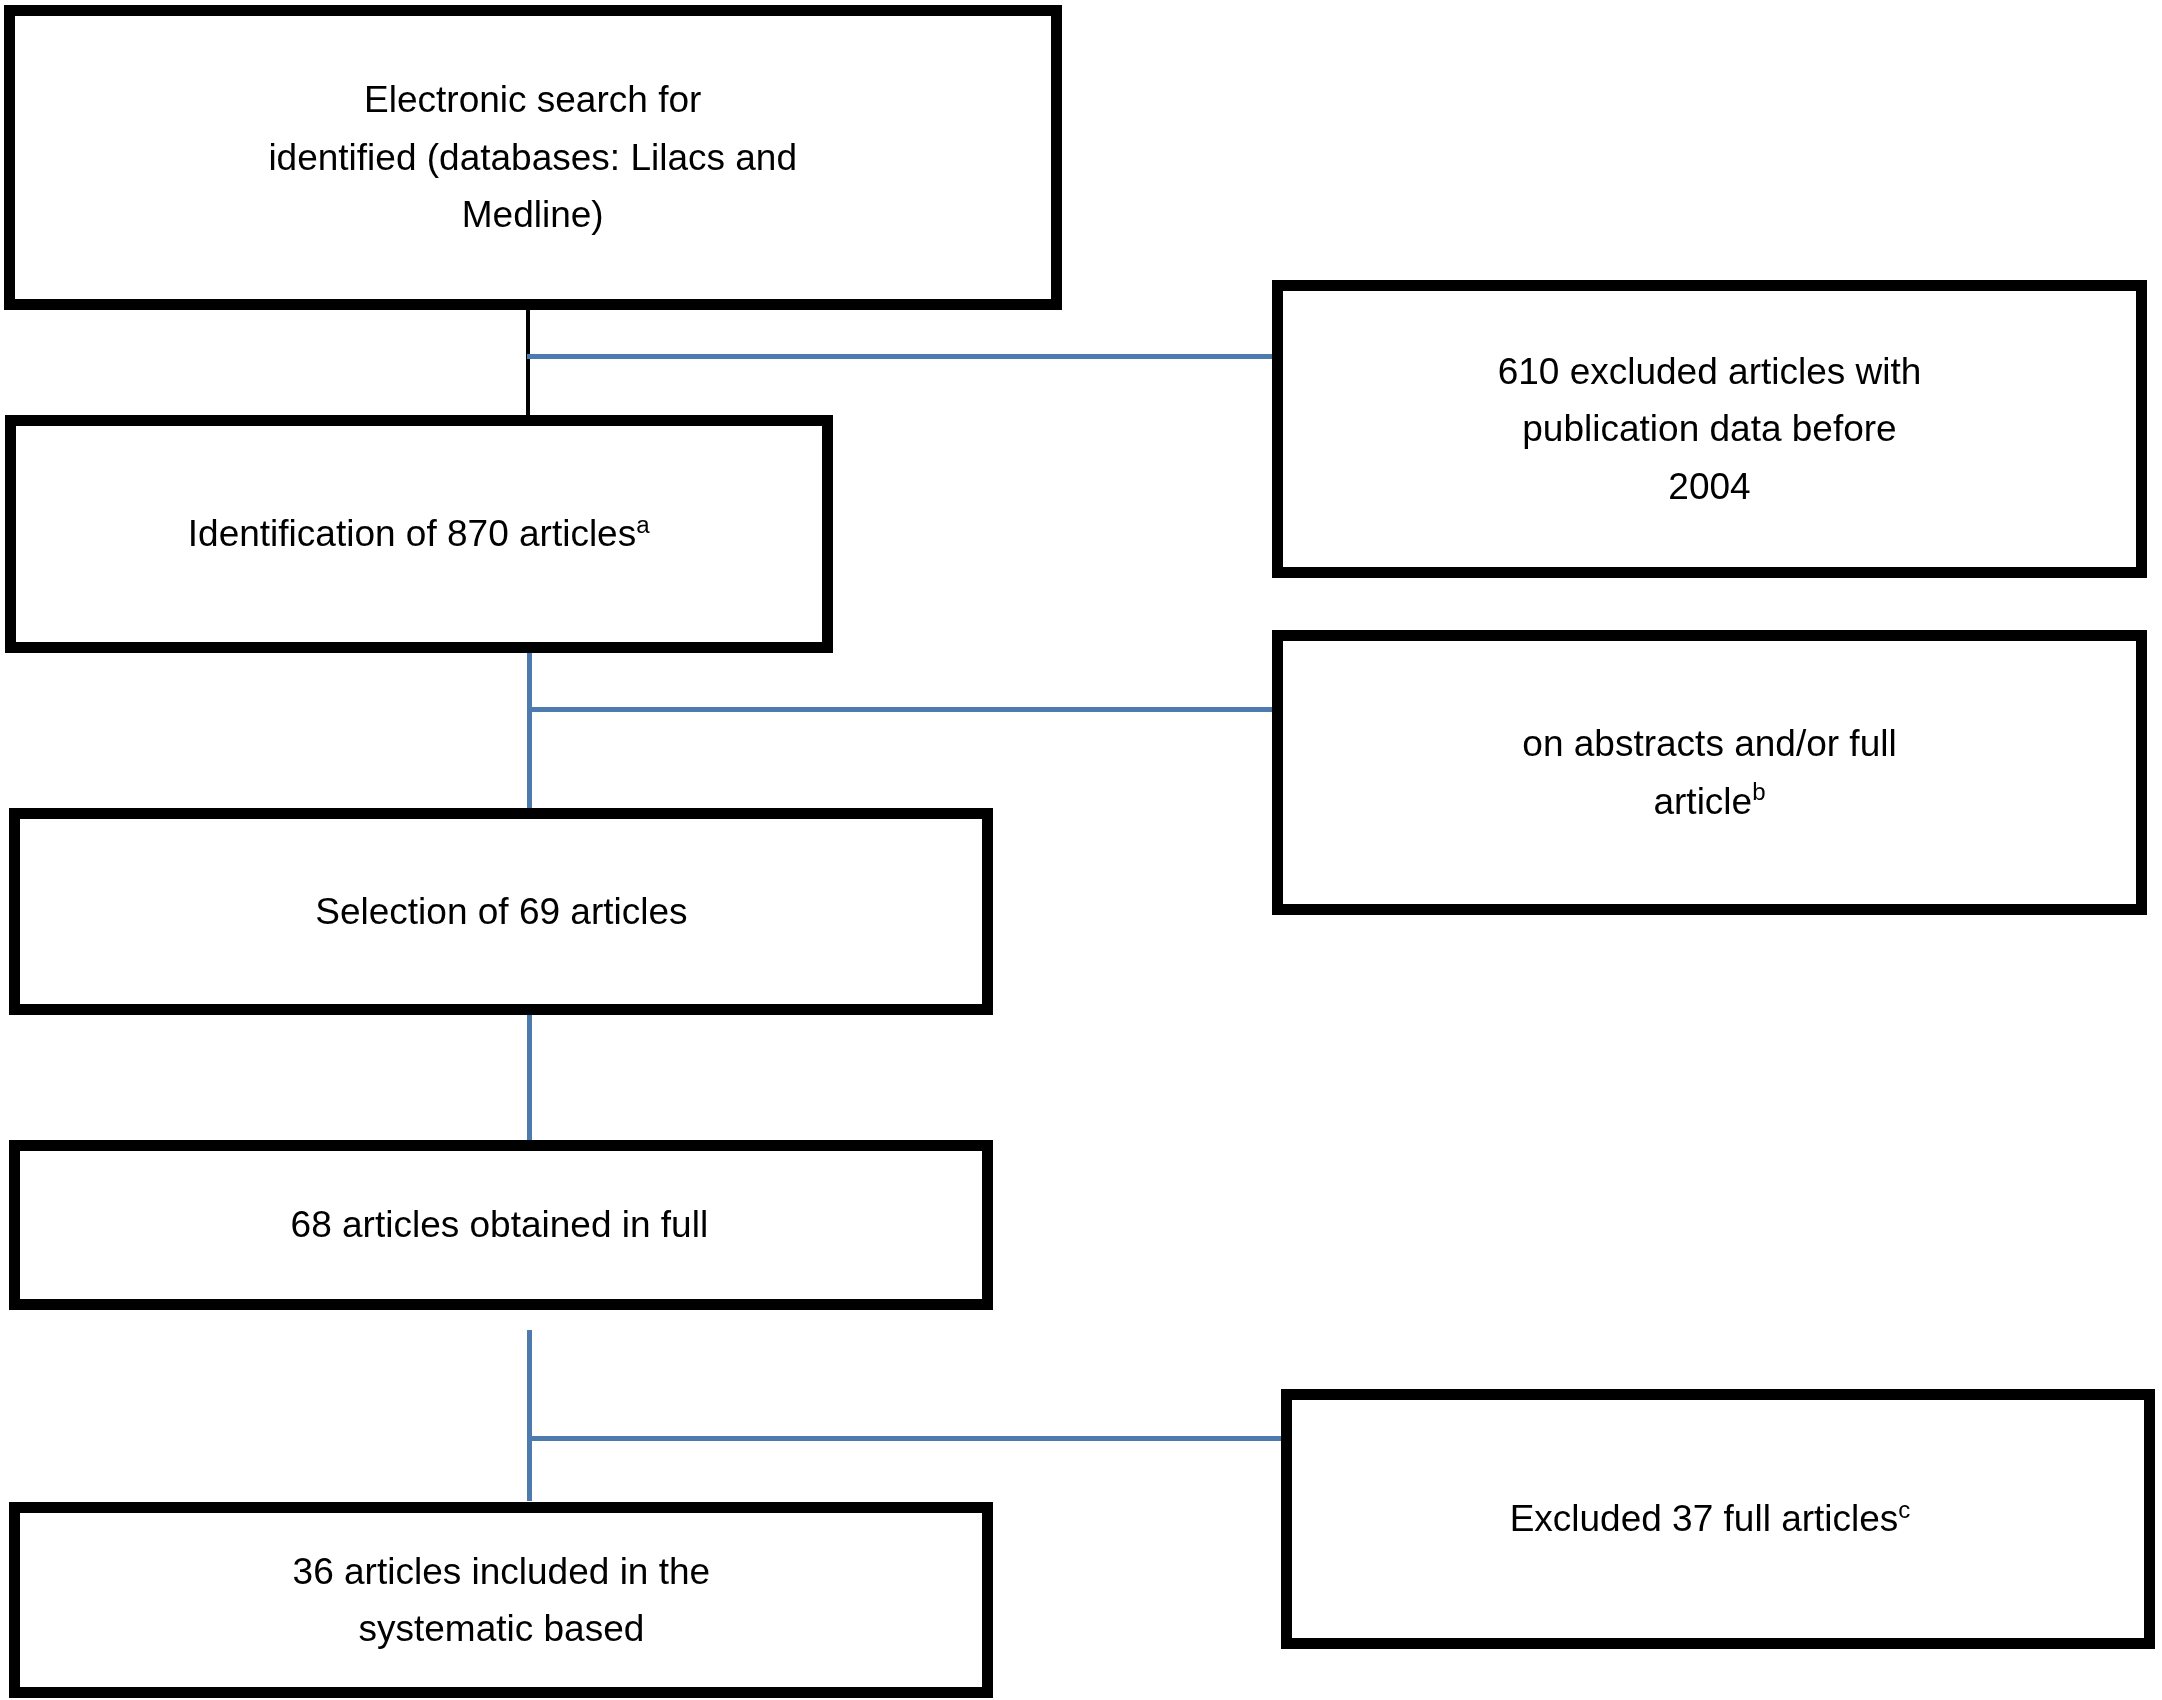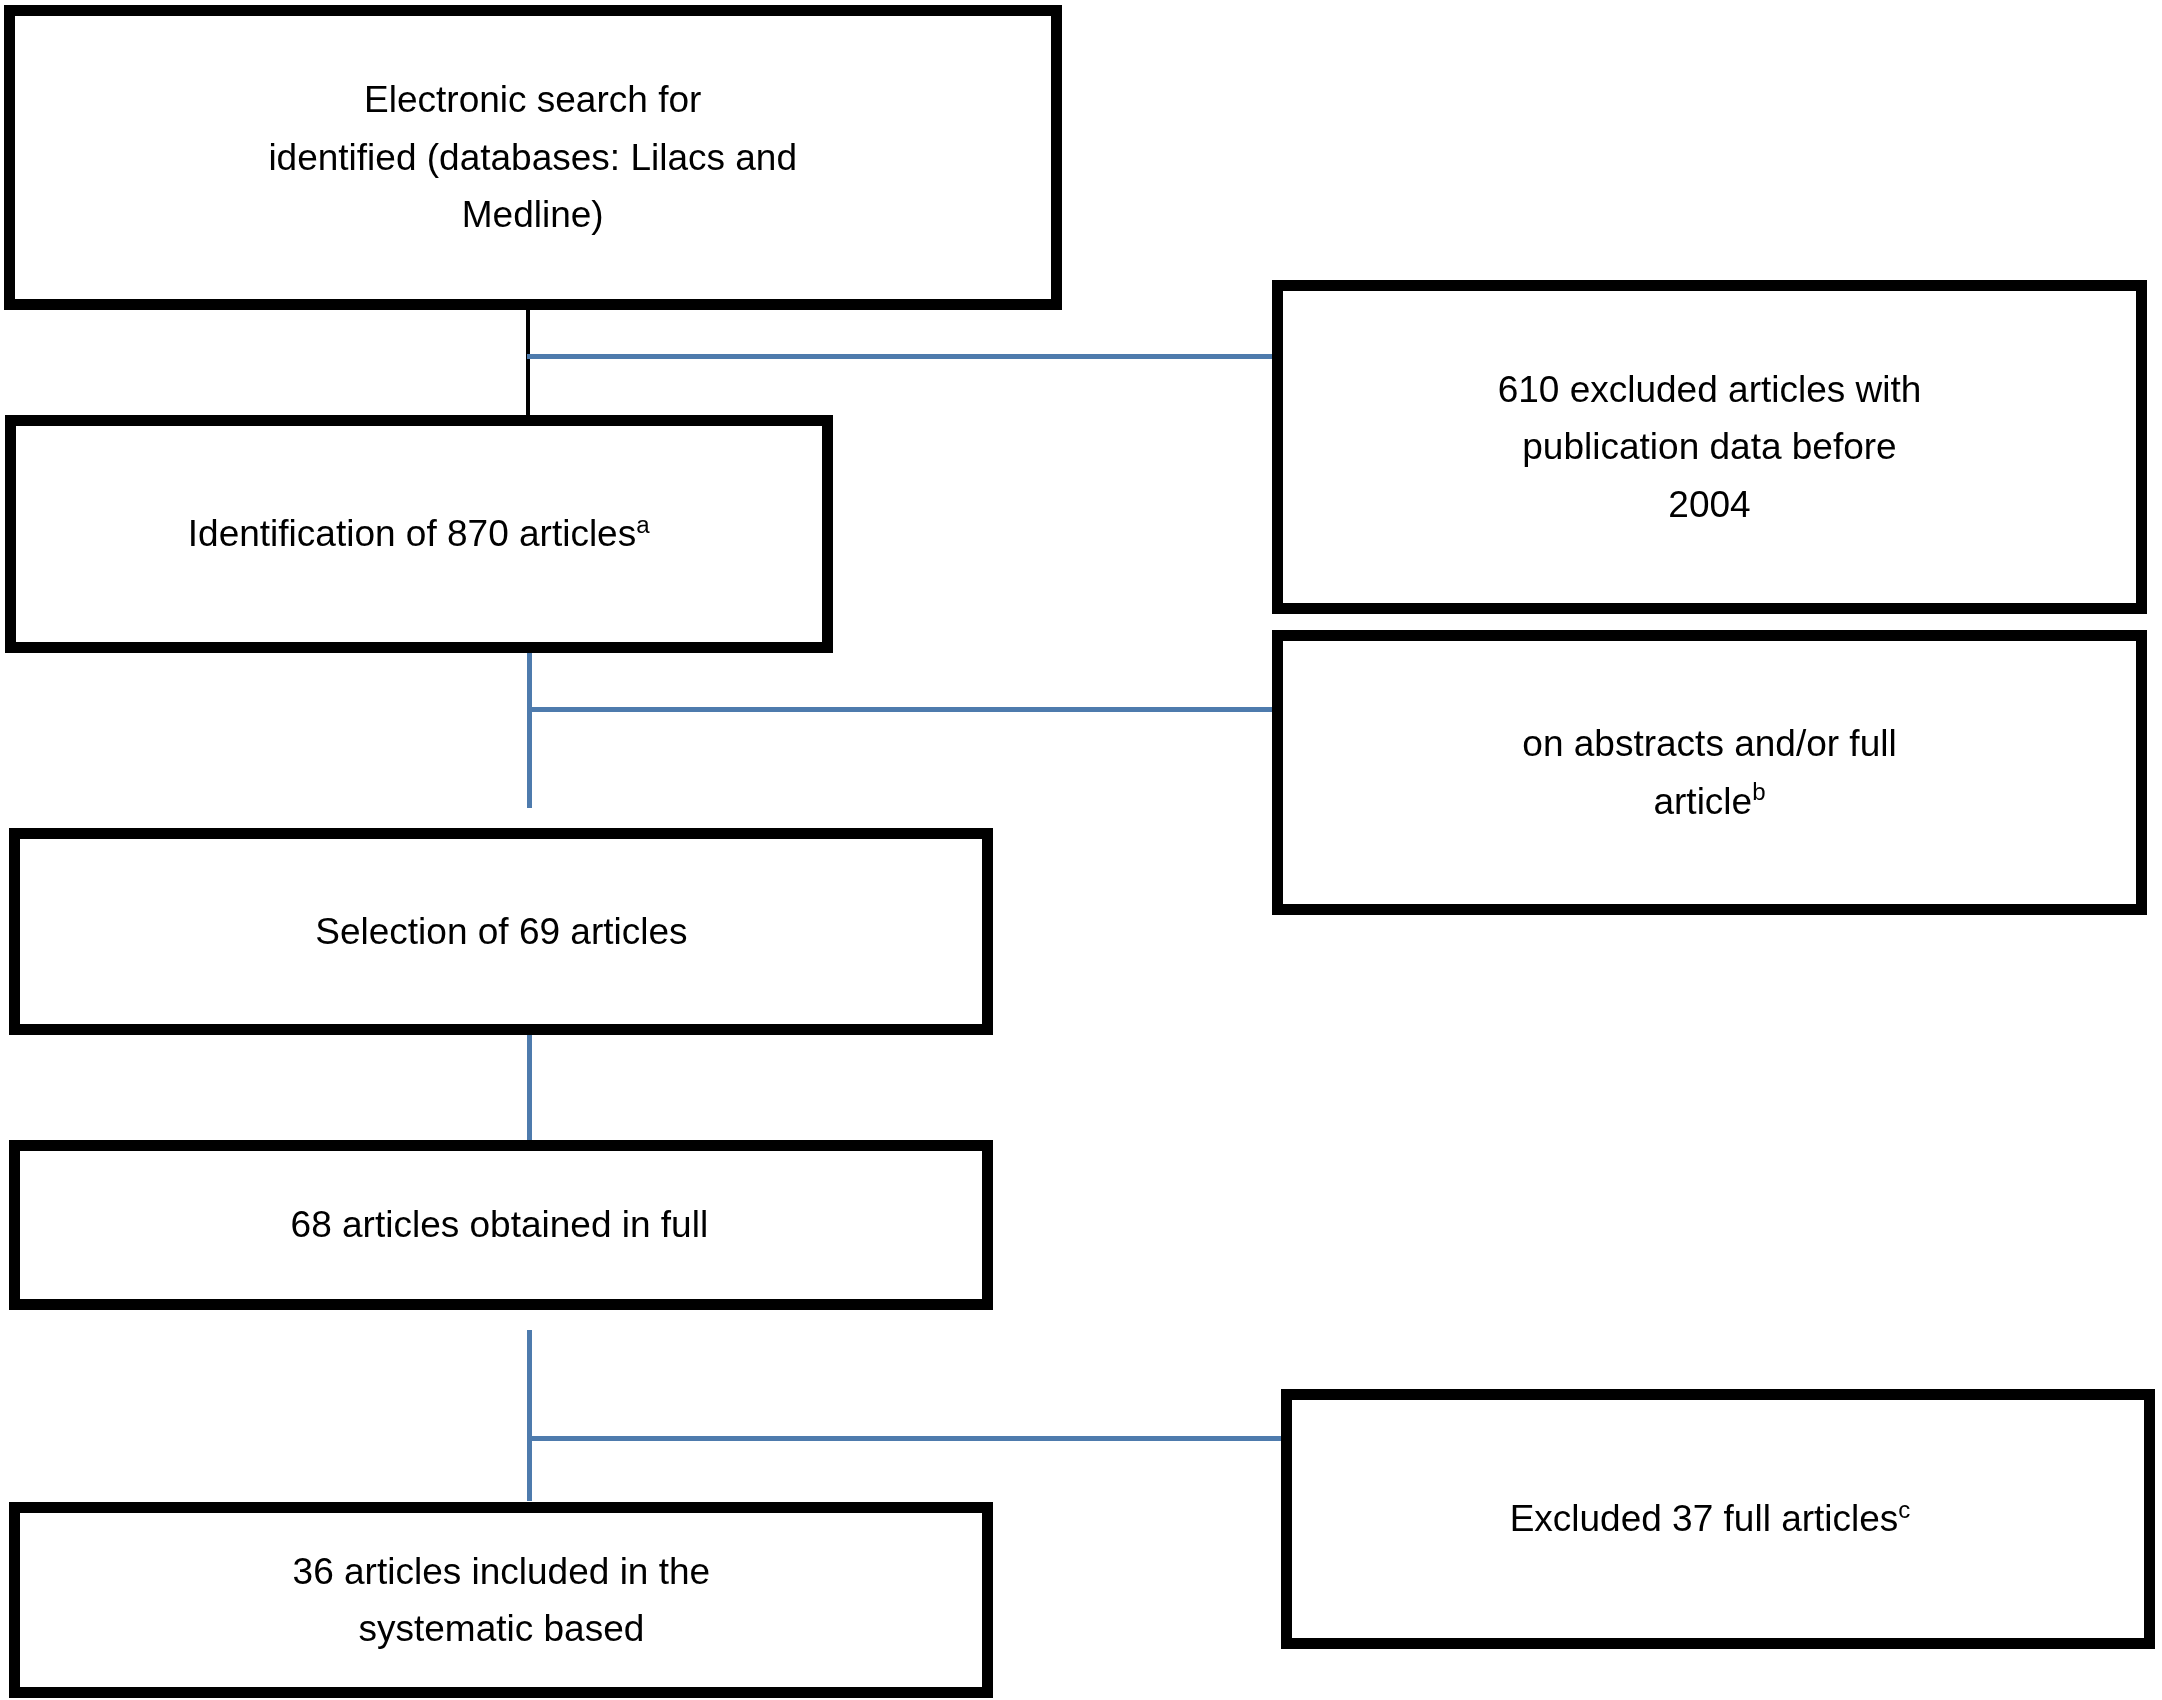--- a/index.html
+++ b/index.html
@@ -39,25 +39,25 @@
     top: -0.55em;
   }
   .conn {
     position: absolute;
     background: #4e7bad;
   }
   .conn.black { background: #000000; }
   
   #box-search        { left: 3.7px;    top: 4.7px;    width: 1058px; height: 305px; }
   #box-identification{ left: 4.7px;    top: 415px;  width: 828px; height: 238px; }
-  #box-selection     { left: 9.4px;   top: 808px;  width: 984px; height: 207px; margin-top: 20px; }
+  #box-selection     { left: 9.4px;   top: 808px;  width: 984px; height: 207px; }
   #box-obtained      { left: 9.4px;   top: 1140px; width: 984px; height: 170px; padding-left: 24px; }
   #box-included      { left: 9.4px;   top: 1502px; width: 984px; height: 196px; }
   
-  #box-excluded-610  { left: 1272px; top: 280px;  width: 875px;  height: 334px; }
+  #box-excluded-610  { left: 1272px; top: 280px;  width: 875px;  height: 298px; }
   #box-excluded-801  { left: 1272px; top: 630px;  width: 875px;  height: 285px; }
   #box-excluded-37   { left: 1281px; top: 1389px; width: 874px;  height: 260px; padding-left: 12px; }
   
   #conn-v1 { left: 526px; top: 310px;  width: 3.7px;   height: 105px; }
   #conn-h1 { left: 527px; top: 354px;  width: 747px; height: 4.7px; }
   #conn-v2 { left: 527px; top: 653px;  width: 4.7px;   height: 155px; }
   #conn-h2 { left: 528px; top: 707px;  width: 746px; height: 4.7px; }
   #conn-v3 { left: 527px; top: 1015px; width: 4.7px;   height: 126px; }
   #conn-v4 { left: 527px; top: 1330px; width: 4.7px;   height: 171px; }
   #conn-h3 { left: 528px; top: 1436px; width: 754px; height: 4.7px; }

